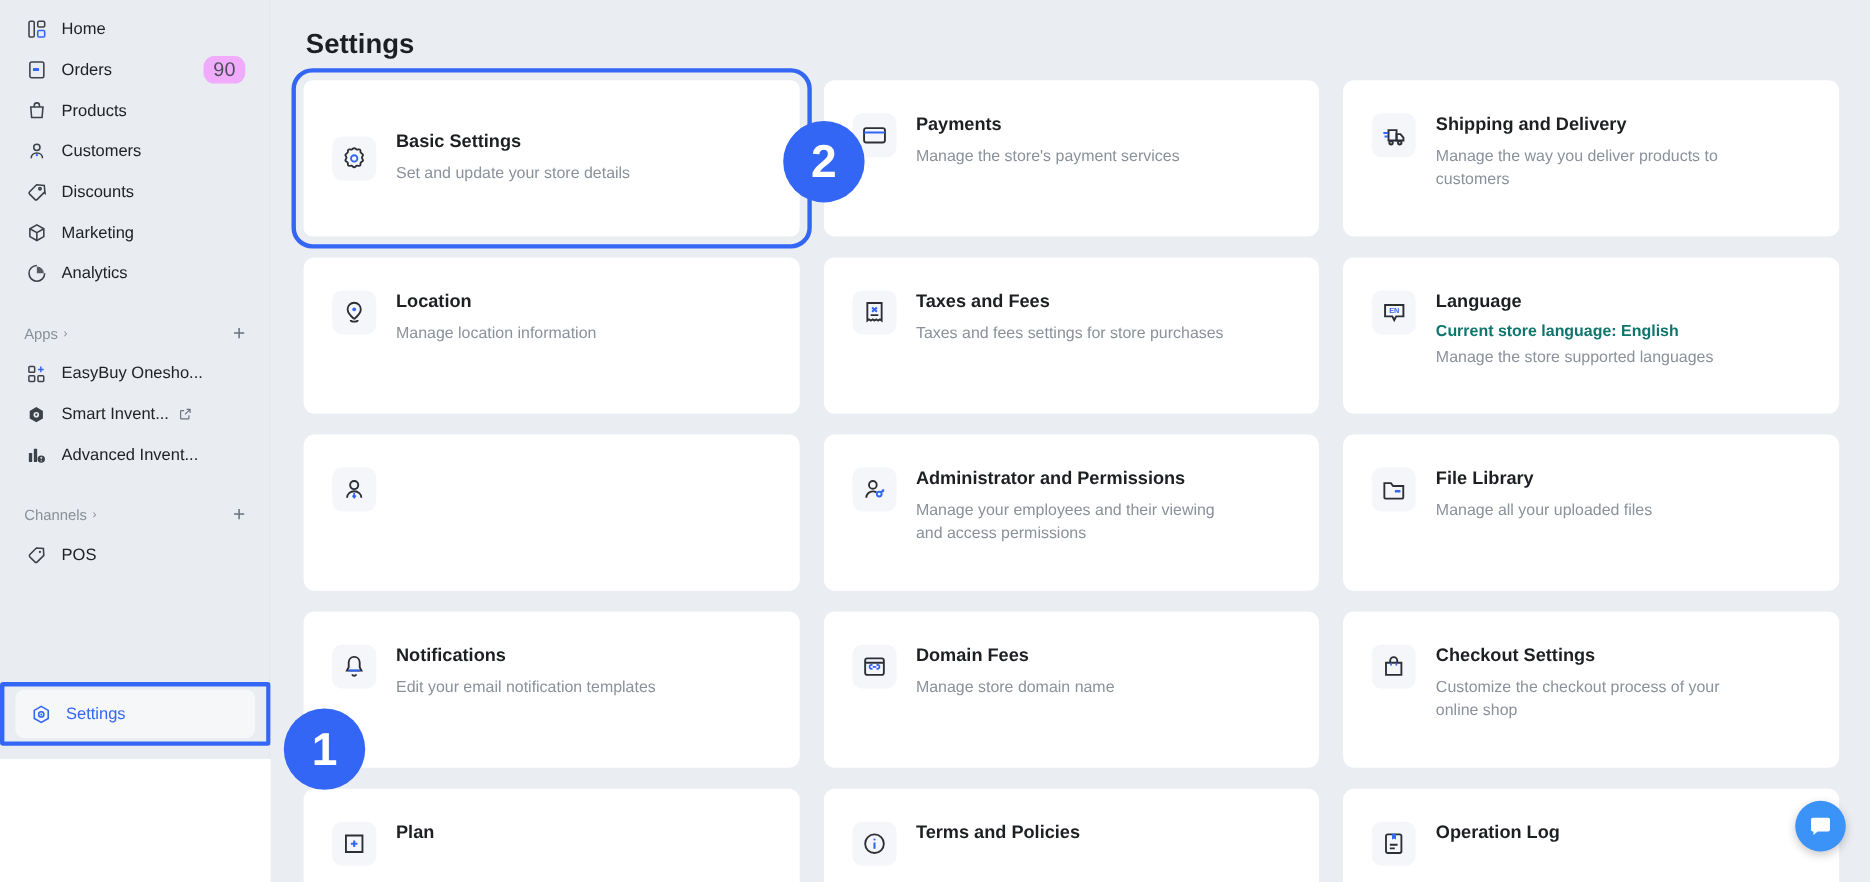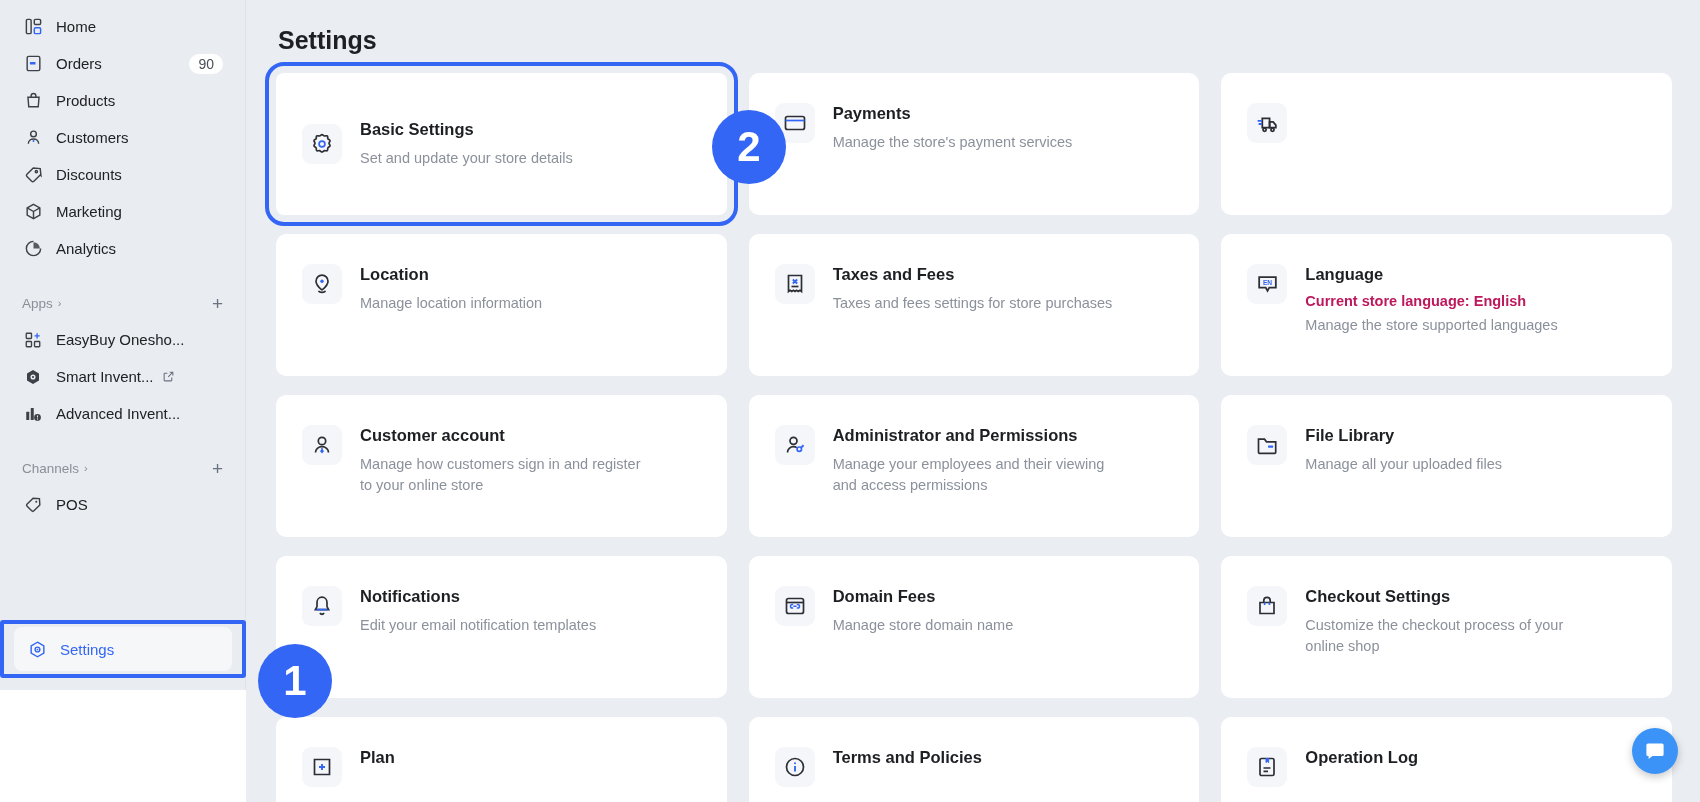--- a/index.html
+++ b/index.html
@@ -24,22 +24,22 @@
     display: flex; align-items: center;
     height: 37px; margin: 0 10px;
     padding: 0 12px; border-radius: 8px;
     color: #202223; font-size: 15px;
     cursor: pointer; position: relative;
   }
   .nav-item .ico { width: 22px; height: 22px; flex: 0 0 22px; margin-right: 12px;
       display: flex; align-items: center; justify-content: center; }
   .nav-item .lbl { white-space: nowrap; overflow: hidden; }
   .badge-count {
-    margin-left: auto; background: #ffffff; color: #4a4f58;
-    font-size: 14px; border-radius: 10px; padding: 2px 9px;
+    margin-left: auto; background: #f0abfc; color: #4a4f58;
+    font-size: 18px; border-radius: 10px; padding: 2px 9px;
   }
   .sec-head {
     display: flex; align-items: center;
     margin: 22px 10px 4px; padding: 0 12px; height: 28px;
     color: #8a8f98; font-size: 13.5px; text-align: right;
   }
   .sec-head .chev { margin-left: 5px; font-size: 11px; }
   .sec-head .plus { margin-left: auto; font-size: 19px; color: #6b7280; cursor: pointer; line-height: 1; }
   .app-item { font-size: 15px; }
   .ext-ico { margin-left: 8px; color: #6b7280; display: inline-flex; }
@@ -81,21 +81,21 @@
     position: relative;
   }
   .card-ico {
     width: 40px; height: 40px; flex: 0 0 40px;
     background: #f5f6fa; border-radius: 9px;
     display: flex; align-items: center; justify-content: center;
   }
   .card-body { padding-top: 1px; }
   .card-title { font-size: 16.5px; font-weight: bold; color: #1d1f23; margin-bottom: 9px; }
   .card-sub { font-size: 14.5px; color: #8b919b; line-height: 1.45; max-width: 290px; }
-  .card-strong { font-size: 14.5px; color: #be185d; font-weight: bold; margin-bottom: 6px; }
+  .card-strong { font-size: 14.5px; color: #0f766e; font-weight: bold; margin-bottom: 6px; }
 
   .card.highlighted { outline: 4px solid #3366f5; outline-offset: 7px; border-radius: 8px; align-items: center; }
 
   
   .step-badge {
     position: absolute; width: 74px; height: 74px; border-radius: 50%;
     background: #3366f5; color: #fff;
     font-size: 42px; font-weight: bold;
     display: flex; align-items: center; justify-content: center;
     z-index: 40; pointer-events: none;
@@ -305,20 +305,24 @@
       <div class="card">
         <div class="card-ico">
           <svg width="25" height="25" viewBox="0 0 24 24" fill="none" stroke="#2c2f36" stroke-width="1.7">
             <path d="M7 7h7v9H7z"></path>
             <path d="M14 10.5h3.4l2.6 3v2.5H14z"></path>
             <circle cx="9.2" cy="18" r="1.5"></circle>
             <circle cx="16.8" cy="18" r="1.5"></circle>
             <path d="M2.5 9.5h4M3.5 12.5h3" stroke="#3366f5" stroke-width="1.8"></path>
           </svg>
         </div>
+        <div class="card-body">
+          <div class="card-title">Shipping and Delivery</div>
+          <div class="card-sub">Manage the way you deliver products to customers</div>
+        </div>
       </div>
 
       <div class="card">
         <div class="card-ico">
           <svg width="24" height="24" viewBox="0 0 24 24" fill="none" stroke="#2c2f36" stroke-width="1.7">
             <path d="M12 3.2a6 6 0 0 1 6 6c0 3.6-4.2 7.3-5.5 8.4a.8.8 0 0 1-1 0C10.2 16.5 6 12.8 6 9.2a6 6 0 0 1 6-6z"></path>
             <path d="M8.8 18.8c0 .9 1.4 1.6 3.2 1.6s3.2-.7 3.2-1.6"></path>
             <circle cx="12" cy="9.2" r="1.7" fill="#3366f5" stroke="none"></circle>
           </svg>
         </div>
@@ -356,24 +360,20 @@
         </div>
       </div>
 
       <div class="card">
         <div class="card-ico">
           <svg width="24" height="24" viewBox="0 0 24 24" fill="none" stroke="#2c2f36" stroke-width="1.7">
             <circle cx="12" cy="8" r="3.7"></circle>
             <path d="M5.5 19.5c0-3.4 2.9-5.9 6.5-5.9s6.5 2.5 6.5 5.9"></path>
             <path d="M12 15v4M10.5 17.5 12 19.3l1.5-1.8" stroke="#3366f5" stroke-width="1.6"></path>
           </svg>
-        </div>
-        <div class="card-body">
-          <div class="card-title">Customer account</div>
-          <div class="card-sub">Manage how customers sign in and register to your online store</div>
         </div>
       </div>
 
       <div class="card">
         <div class="card-ico">
           <svg width="24" height="24" viewBox="0 0 24 24" fill="none" stroke="#2c2f36" stroke-width="1.7">
             <circle cx="10.5" cy="7.8" r="3.5"></circle>
             <path d="M4.5 19.5c0-3.3 2.7-5.8 6-5.8 1.2 0 2.3.3 3.2.9"></path>
             <circle cx="16.3" cy="16.2" r="2.2" stroke="#3366f5"></circle>
             <path d="M17.9 14.6 20.5 12M19.3 13.2l1 1" stroke="#3366f5"></path>

